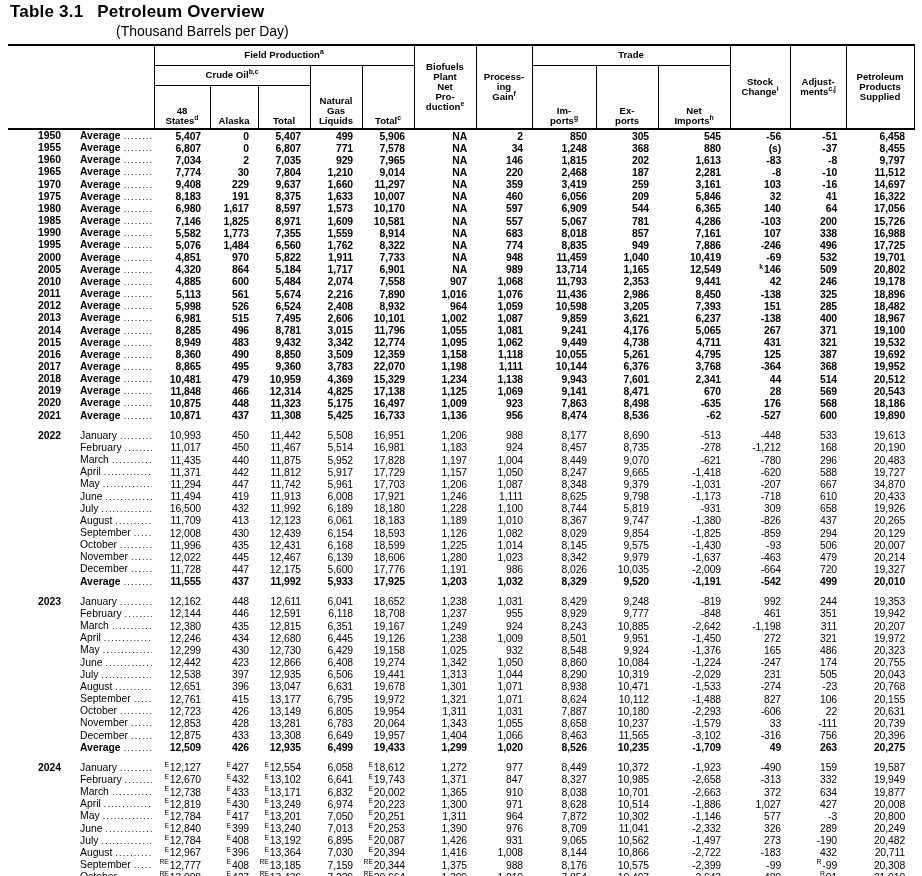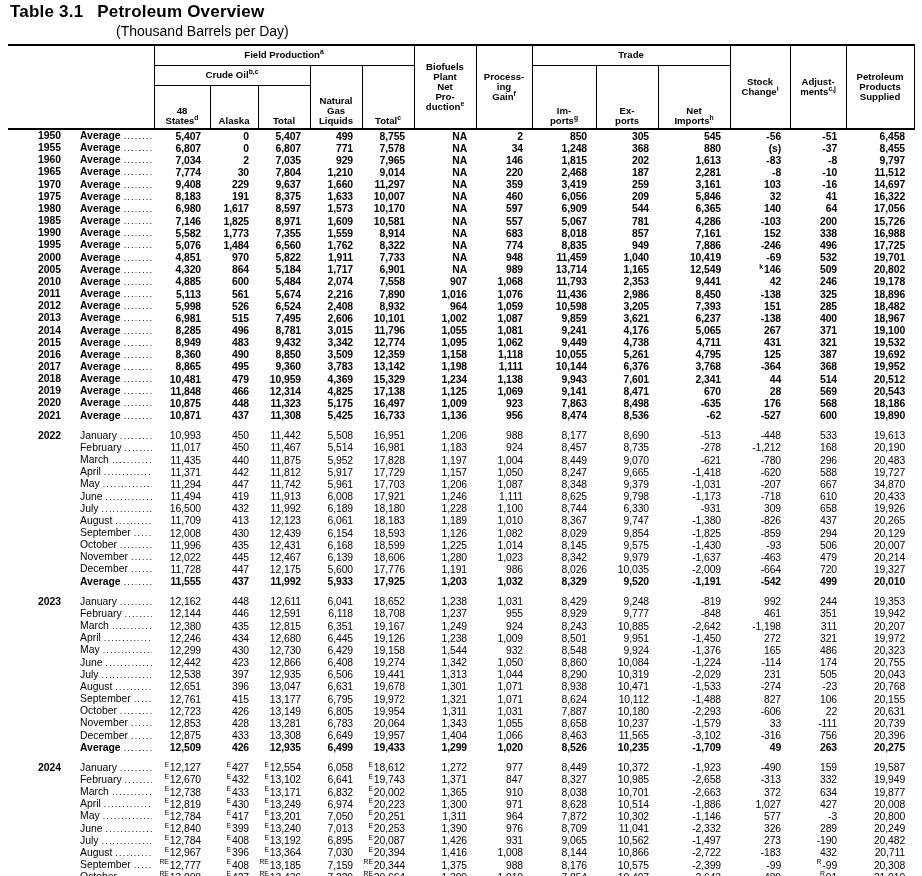--- a/index.html
+++ b/index.html
@@ -84,21 +84,21 @@
             <div class="wrap">
               <span class="yr">1950</span>
               <span style="font-weight: 700;">Average</span>
               <span class="dots">............................................................</span>
             </div>
           </td>
           <td class="num">5,407</td>
           <td class="num">0</td>
           <td class="num">5,407</td>
           <td class="num">499</td>
-          <td class="num">8,755</td>
+          <td class="num">5,906</td>
           <td class="num">NA</td>
           <td class="num">2</td>
           <td class="num">850</td>
           <td class="num">305</td>
           <td class="num">545</td>
           <td class="num">-56</td>
           <td class="num">-51</td>
           <td class="num">6,458</td>
         </tr>
         <tr class="b">
@@ -266,21 +266,21 @@
           <td class="num">5,582</td>
           <td class="num">1,773</td>
           <td class="num">7,355</td>
           <td class="num">1,559</td>
           <td class="num">8,914</td>
           <td class="num">NA</td>
           <td class="num">683</td>
           <td class="num">8,018</td>
           <td class="num">857</td>
           <td class="num">7,161</td>
-          <td class="num">152</td>
+          <td class="num">107</td>
           <td class="num">338</td>
           <td class="num">16,988</td>
         </tr>
         <tr class="b">
           <td class="stub">
             <div class="wrap">
               <span class="yr">1995</span>
               <span style="font-weight: 700;">Average</span>
               <span class="dots">............................................................</span>
             </div>
@@ -502,21 +502,21 @@
             <div class="wrap">
               <span class="yr">2017</span>
               <span style="font-weight: 700;">Average</span>
               <span class="dots">............................................................</span>
             </div>
           </td>
           <td class="num">8,865</td>
           <td class="num">495</td>
           <td class="num">9,360</td>
           <td class="num">3,783</td>
-          <td class="num">13,142</td>
+          <td class="num">22,070</td>
           <td class="num">1,198</td>
           <td class="num">1,111</td>
           <td class="num">10,144</td>
           <td class="num">6,376</td>
           <td class="num">3,768</td>
           <td class="num">-364</td>
           <td class="num">368</td>
           <td class="num">19,952</td>
         </tr>
         <tr class="b">
@@ -751,21 +751,21 @@
             </div>
           </td>
           <td class="num">16,500</td>
           <td class="num">432</td>
           <td class="num">11,992</td>
           <td class="num">6,189</td>
           <td class="num">18,180</td>
           <td class="num">1,228</td>
           <td class="num">1,100</td>
           <td class="num">8,744</td>
-          <td class="num">6,330</td>
+          <td class="num">5,819</td>
           <td class="num">-931</td>
           <td class="num">309</td>
           <td class="num">658</td>
           <td class="num">19,926</td>
         </tr>
         <tr>
           <td class="stub">
             <div class="wrap">
               <span class="yr"></span>
               <span style="font-weight: 400;">August</span>
@@ -993,21 +993,21 @@
               <span class="yr"></span>
               <span style="font-weight: 400;">May</span>
               <span class="dots">............................................................</span>
             </div>
           </td>
           <td class="num">12,299</td>
           <td class="num">430</td>
           <td class="num">12,730</td>
           <td class="num">6,429</td>
           <td class="num">19,158</td>
-          <td class="num">1,544</td>
+          <td class="num">1,025</td>
           <td class="num">932</td>
           <td class="num">8,548</td>
           <td class="num">9,924</td>
           <td class="num">-1,376</td>
           <td class="num">165</td>
           <td class="num">486</td>
           <td class="num">20,323</td>
         </tr>
         <tr>
           <td class="stub">
@@ -1020,21 +1020,21 @@
           <td class="num">12,442</td>
           <td class="num">423</td>
           <td class="num">12,866</td>
           <td class="num">6,408</td>
           <td class="num">19,274</td>
           <td class="num">1,342</td>
           <td class="num">1,050</td>
           <td class="num">8,860</td>
           <td class="num">10,084</td>
           <td class="num">-1,224</td>
-          <td class="num">-114</td>
+          <td class="num">-247</td>
           <td class="num">174</td>
           <td class="num">20,755</td>
         </tr>
         <tr>
           <td class="stub">
             <div class="wrap">
               <span class="yr"></span>
               <span style="font-weight: 400;">July</span>
               <span class="dots">............................................................</span>
             </div>

